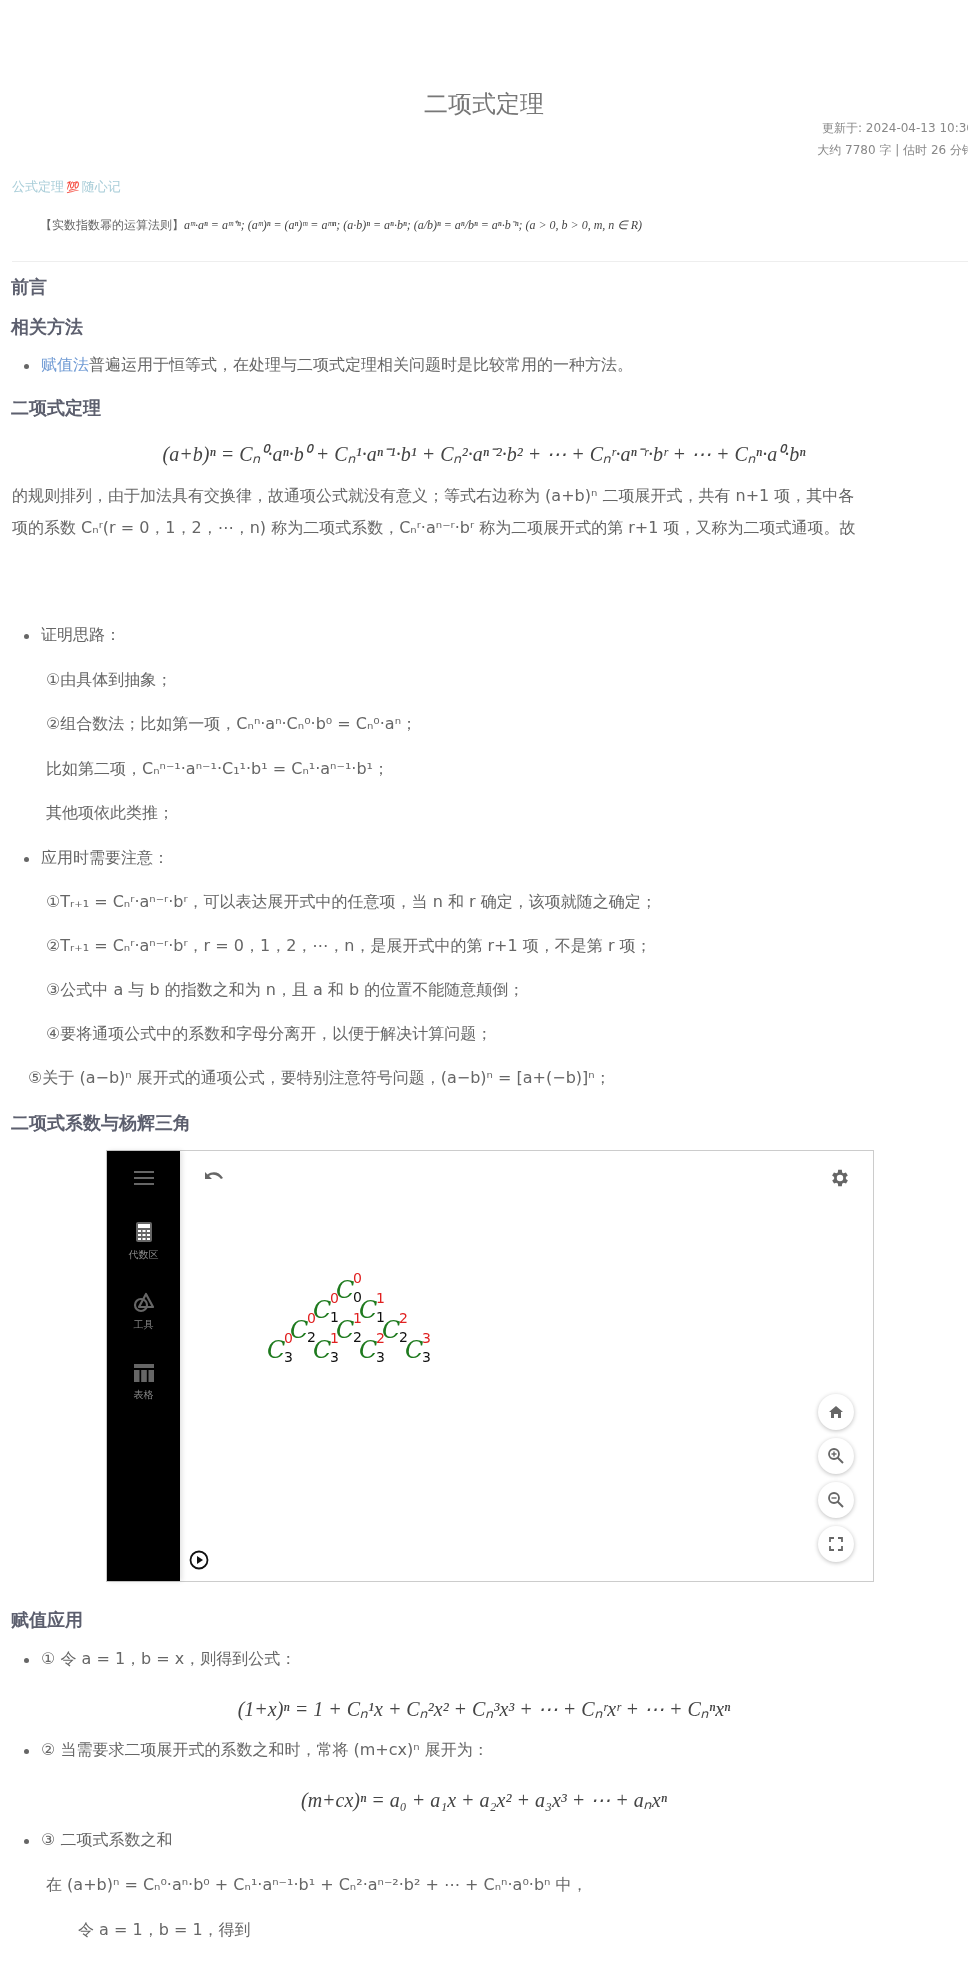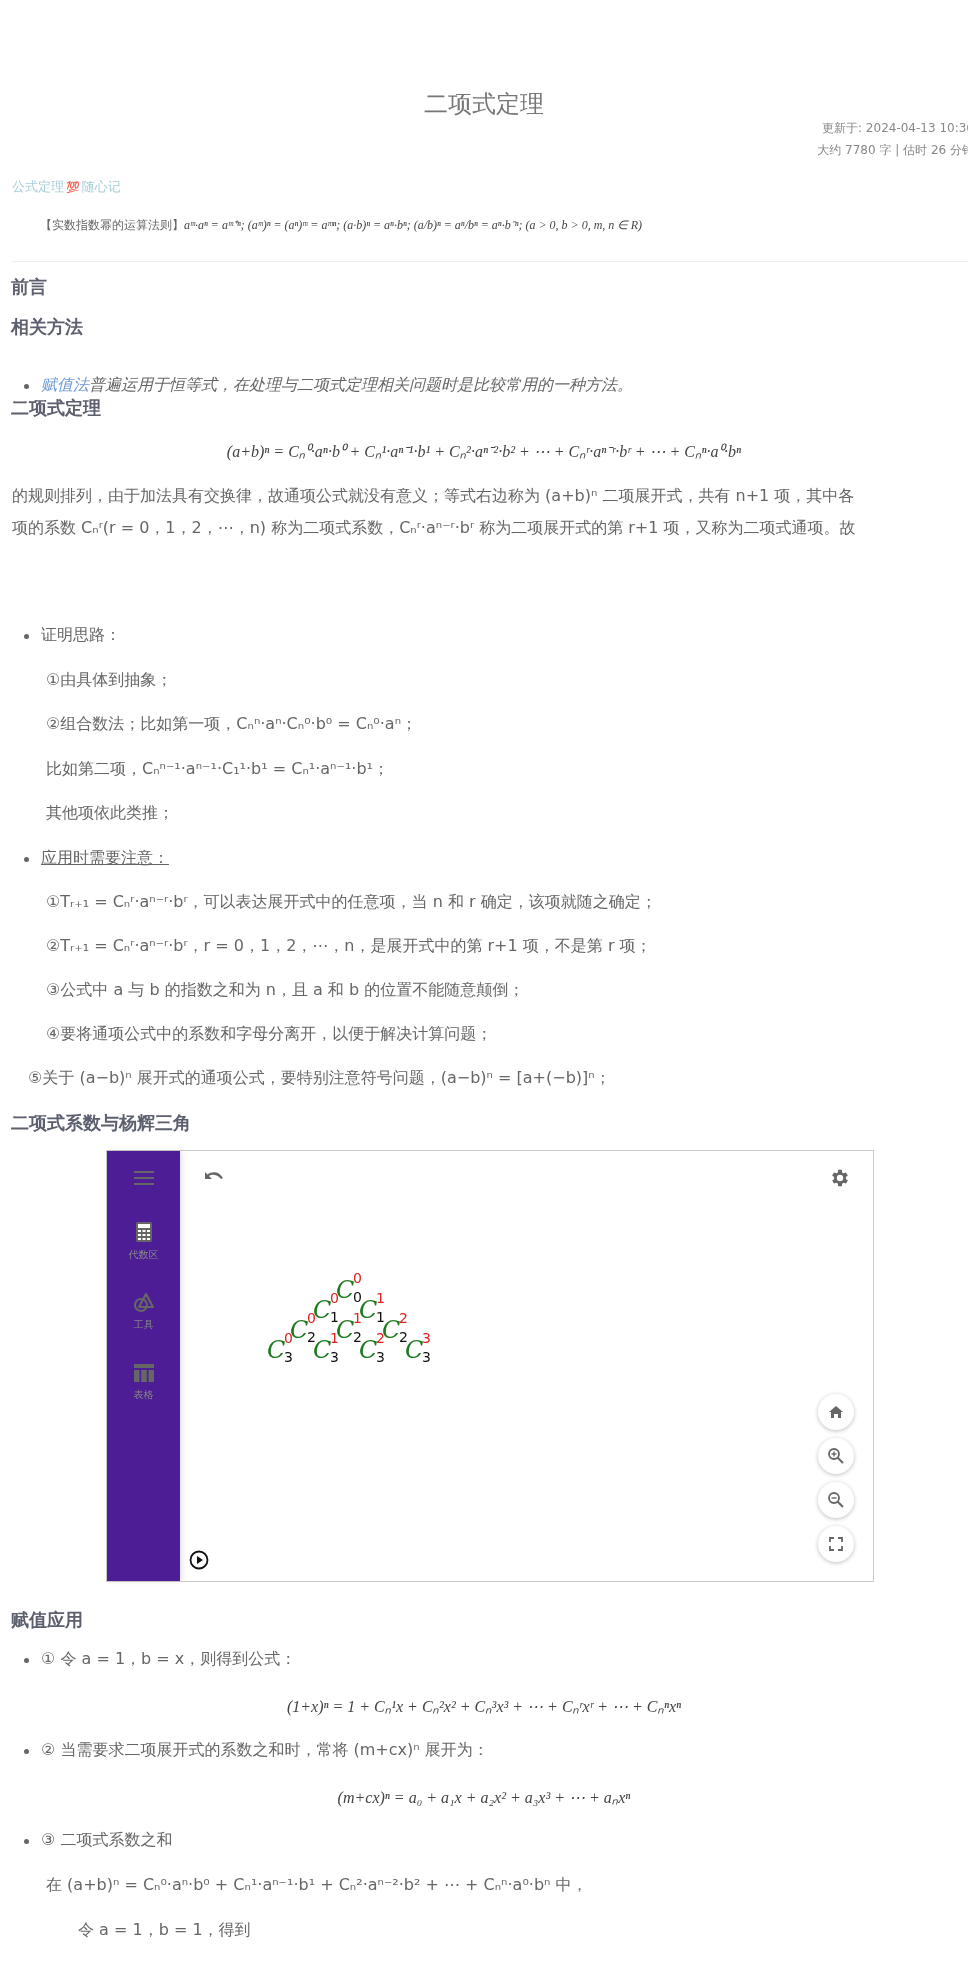--- a/index.html
+++ b/index.html
@@ -11,25 +11,25 @@
   .meta { position:absolute; right:-6px; text-align:right; font-size:12px; color:#888; white-space:nowrap; }
   .meta1 { top:120px; } .meta2 { top:142px; }
   .cats { position:absolute; top:178px; left:12px; font-size:13px; color:#a8cdd8; }
   .cats .sep { color:#e0245e; font-size:11px; font-weight:bold; margin:0 2px; }
   .exp-rule { position:absolute; top:216px; left:40px; font-size:12px; color:#666; white-space:nowrap; }
   .hr { position:absolute; top:261px; left:12px; width:956px; height:1px; background:#eee; }
   h2.sec { position:absolute; left:11px; margin:0; font-size:18px; font-weight:bold; color:#5c5f6e; }
   .p { position:absolute; font-size:16px; color:#666; white-space:nowrap; }
   .bullet::before { content:""; position:absolute; left:-17px; top:9px; width:5px; height:5px; border-radius:50%; background:#666; }
   .link { color:#6f9ad4; }
-  .center-eq { position:absolute; left:0; width:968px; text-align:center; font-size:16px; }
+  .center-eq { position:absolute; left:0; width:968px; text-align:center; font-size:20px; }
   .para { position:absolute; left:12px; width:950px; font-size:16px; line-height:32px; color:#666; text-indent:34px; }
   
   .applet { position:absolute; left:106px; top:1150px; width:766px; height:430px; border:1px solid #ccc; background:#fff; }
-  .applet .side { position:absolute; left:0; top:0; width:73px; height:430px; background:#4c1d95; box-shadow:2px 0 5px rgba(0,0,0,0.12); }
+  .applet .side { position:absolute; left:0; top:0; width:73px; height:430px; background:#000000; box-shadow:2px 0 5px rgba(0,0,0,0.12); }
   .side-item { position:absolute; left:0; width:73px; text-align:center; color:#666; font-size:10px; }
   .side-item .lbl { display:block; margin-top:3px; color:#888; }
   .fab { position:absolute; left:711px; width:36px; height:36px; border-radius:50%; background:#fff;
          box-shadow:0 1px 4px rgba(0,0,0,0.25); display:flex; align-items:center; justify-content:center; }
   .tri { position:absolute; font-family:"DejaVu Sans","Liberation Sans", sans-serif; }
   .tri .c { position:absolute; font-family:"DejaVu Serif", serif; font-style:italic; color:#1e7a1e; font-size:24px; }
   .tri .s { position:absolute; color:#e02020; font-size:14px; }
   .tri .b { position:absolute; color:#111; font-size:14px; }
 </style>
 </head>
@@ -45,40 +45,40 @@
 
 <div class="exp-rule">
   <span>【实数指数幂的运算法则】</span><span class="math">aᵐ·aⁿ = aᵐ⁺ⁿ;  (aᵐ)ⁿ = (aⁿ)ᵐ = aᵐⁿ;  (a·b)ⁿ = aⁿ·bⁿ;  (a/b)ⁿ = aⁿ/bⁿ = aⁿ·b⁻ⁿ;  (a &gt; 0,  b &gt; 0,  m,  n ∈ R)</span>
 </div>
 
 <div class="hr"></div>
 
 <h2 class="sec" style="top:275px">前言</h2>
 <h2 class="sec" style="top:315px">相关方法</h2>
 
-<div class="p bullet" style="top:375px; left:41px;font-style:italic;">
+<div class="p bullet" style="top:355px; left:41px;">
   <span class="link">赋值法</span><span>普遍运用于恒等式，在处理与二项式定理相关问题时是比较常用的一种方法。</span>
 </div>
 
 <h2 class="sec" style="top:396px">二项式定理</h2>
 
 <div class="center-eq math" style="top:440px">(a+b)ⁿ = Cₙ⁰·aⁿ·b⁰ + Cₙ¹·aⁿ⁻¹·b¹ + Cₙ²·aⁿ⁻²·b² + ⋯ + Cₙʳ·aⁿ⁻ʳ·bʳ + ⋯ + Cₙⁿ·a⁰·bⁿ</div>
 
 <div class="para" style="top:480px">
   <div style="text-indent:0">的规则排列，由于加法具有交换律，故通项公式就没有意义；等式右边称为 (a+b)ⁿ 二项展开式，共有 n+1 项，其中各</div>
   <div style="text-indent:0">项的系数 Cₙʳ(r = 0，1，2，⋯，n) 称为二项式系数，Cₙʳ·aⁿ⁻ʳ·bʳ 称为二项展开式的第 r+1 项，又称为二项式通项。故</div>
 </div>
 
 <div class="p bullet" style="top:625px; left:41px;">证明思路：</div>
 <div class="p" style="top:670px; left:46px;">①由具体到抽象；</div>
 <div class="p" style="top:714px; left:46px;">②组合数法；比如第一项，Cₙⁿ·aⁿ·Cₙ⁰·b⁰ = Cₙ⁰·aⁿ；</div>
 <div class="p" style="top:759px; left:46px;">比如第二项，Cₙⁿ⁻¹·aⁿ⁻¹·C₁¹·b¹ = Cₙ¹·aⁿ⁻¹·b¹；</div>
 <div class="p" style="top:803px; left:46px;">其他项依此类推；</div>
 
-<div class="p bullet" style="top:848px; left:41px;text-decoration:underline;">应用时需要注意：</div>
+<div class="p bullet" style="top:848px; left:41px;">应用时需要注意：</div>
 <div class="p" style="top:892px; left:46px;">①Tᵣ₊₁ = Cₙʳ·aⁿ⁻ʳ·bʳ，可以表达展开式中的任意项，当 n 和 r 确定，该项就随之确定；</div>
 <div class="p" style="top:936px; left:46px;">②Tᵣ₊₁ = Cₙʳ·aⁿ⁻ʳ·bʳ，r = 0，1，2，⋯，n，是展开式中的第 r+1 项，不是第 r 项；</div>
 <div class="p" style="top:980px; left:46px;">③公式中 a 与 b 的指数之和为 n，且 a 和 b 的位置不能随意颠倒；</div>
 <div class="p" style="top:1024px; left:46px;">④要将通项公式中的系数和字母分离开，以便于解决计算问题；</div>
 <div class="p" style="top:1068px; left:28px;">⑤关于 (a−b)ⁿ 展开式的通项公式，要特别注意符号问题，(a−b)ⁿ = [a+(−b)]ⁿ；</div>
 
 <h2 class="sec" style="top:1111px">二项式系数与杨辉三角</h2>
 
 <div class="applet">
   <div class="side">

